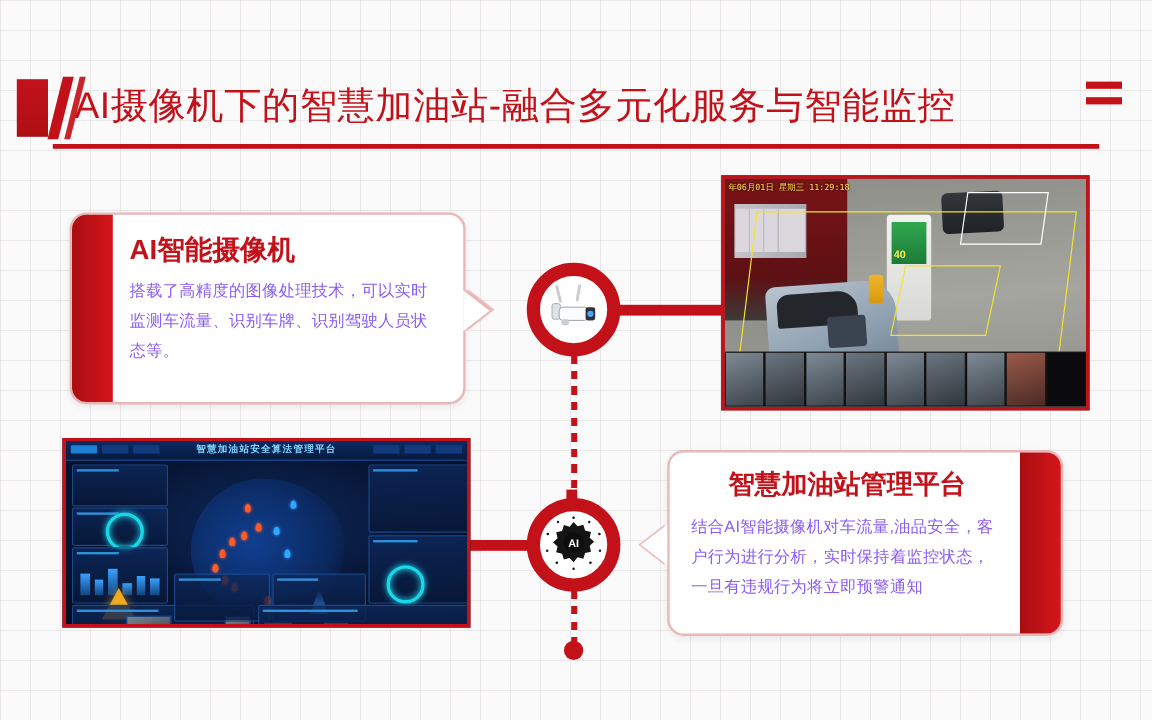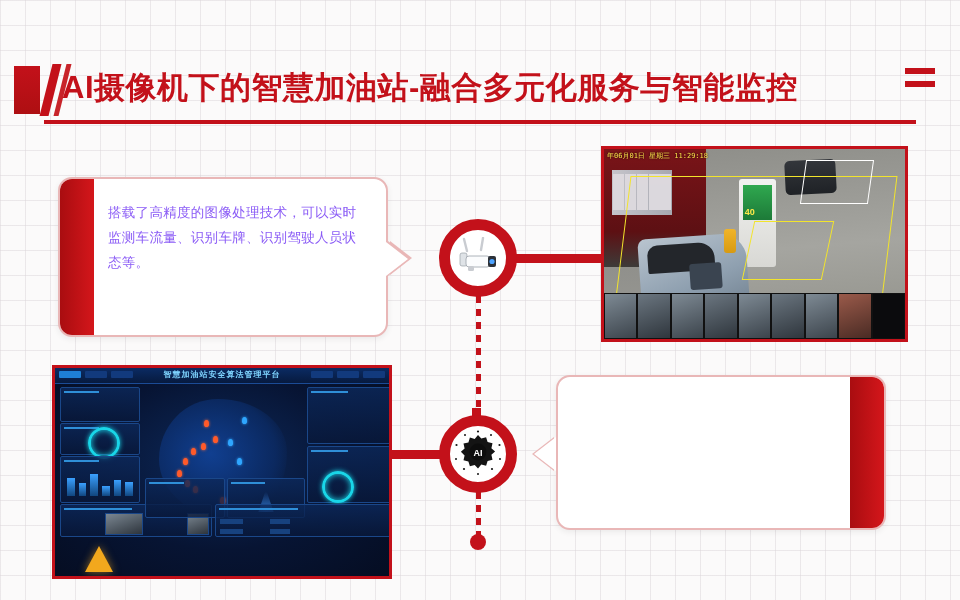--- a/index.html
+++ b/index.html
@@ -14,21 +14,21 @@
   }
 
   
   .title-wrap{position:absolute;left:0;top:62px;width:960px;height:66px;}
   .title-block{position:absolute;left:14px;top:4px;width:26px;height:48px;
     background:linear-gradient(180deg,#c3111a,#ae0f12);}
   .title-slash{position:absolute;left:46px;top:2px;width:9px;height:52px;
     background:#c3111a;transform:skewX(-14deg);}
   .title-slash.s2{left:60px;width:5px;background:#c8242a;}
   .title-text{position:absolute;left:62px;top:-2px;
-    font-size:31px;font-weight:bold;color:#c3111a;letter-spacing:.5px;
+    font-size:31px;font-weight:normal;color:#c3111a;letter-spacing:.5px;
     white-space:nowrap;line-height:56px;}
   .title-eq{position:absolute;left:905px;top:6px;width:30px;height:34px;}
   .title-eq i{display:block;width:30px;height:6px;background:#c3111a;margin-bottom:7px;}
   .title-rule{position:absolute;left:44px;top:58px;width:872px;height:4px;background:#c3111a;}
 
   
   .card{position:absolute;background:#fff;border:2px solid #e9b7b7;border-radius:14px;
     box-shadow:0 2px 6px rgba(0,0,0,.07);box-sizing:border-box;}
   .card-bar{position:absolute;top:0;width:34px;height:100%;
     background:linear-gradient(90deg,#a90d10,#d4161b);}
@@ -109,21 +109,21 @@
   .cam-tag{position:absolute;right:18px;bottom:28px;font-size:7.5px;color:#fff;
     text-shadow:0 0 2px #000;background:rgba(0,0,0,.25);padding:0 2px;}
   .strip{position:absolute;left:0;right:0;bottom:0;height:24%;display:flex;
     background:#111;}
   .strip div{flex:1;margin:1px;background:linear-gradient(160deg,#7e8a94,#3c444c);}
   .strip div:nth-child(2n){background:linear-gradient(160deg,#6b7680,#2f363d);}
   .strip div:nth-child(8){background:linear-gradient(160deg,#9a5a4a,#4a2b24);}
   .strip div:last-child{background:#0b0b0d;}
 
   
-  .dash{left:52px;top:365px;width:340px;height:214px;background:#061027;}
+  .dash{left:52px;top:365px;width:340px;height:158px;background:#061027;}
   .dash-bg{position:absolute;inset:0;
     background:radial-gradient(ellipse at 50% 45%,#0d2a5c 0%,#071433 55%,#050d22 100%);}
   .dash-head{position:absolute;left:0;right:0;top:0;height:15px;
     background:linear-gradient(180deg,#0b2b63,#071a3e);border-bottom:1px solid #1b4b96;}
   .dash-title{position:absolute;left:0;right:0;top:1px;text-align:center;
     font-size:8px;font-weight:bold;color:#7fd4ff;letter-spacing:1px;}
   .dh-l{position:absolute;left:4px;top:3px;display:flex;gap:4px;}
   .dh-r{position:absolute;right:4px;top:3px;display:flex;gap:4px;}
   .dh-l span,.dh-r span{display:block;width:22px;height:7px;border-radius:1px;
     background:#123a7d;}
@@ -167,27 +167,32 @@
   <div class="title-eq">
       <i></i>
       <i></i>
     </div>
   <div class="title-rule"></div>
 </div>
 
 <div class="card card1">
   <div class="card-bar"></div>
   <div class="card-inner">
+    <div class="card-title">AI智能摄像机</div>
     <div class="card-body">搭载了高精度的图像处理技术，可以实时监测车流量、识别车牌、识别驾驶人员状态等。</div>
   </div>
 </div>
 <div class="ptr-r"></div>
 
 <div class="card card2">
   <div class="card-bar"></div>
+  <div class="card-inner">
+    <div class="card-title">智慧加油站管理平台</div>
+    <div class="card-body">结合AI智能摄像机对车流量,油品安全，客户行为进行分析，实时保持着监控状态，一旦有违规行为将立即预警通知</div>
+  </div>
 </div>
 <div class="ptr-l"></div>
 
 <div class="conn conn1"></div>
 <div class="conn conn2"></div>
 <div class="dashline"></div>
 <div class="dot-top"></div>
 <div class="dashline2"></div>
 <div class="enddot"></div>
 

